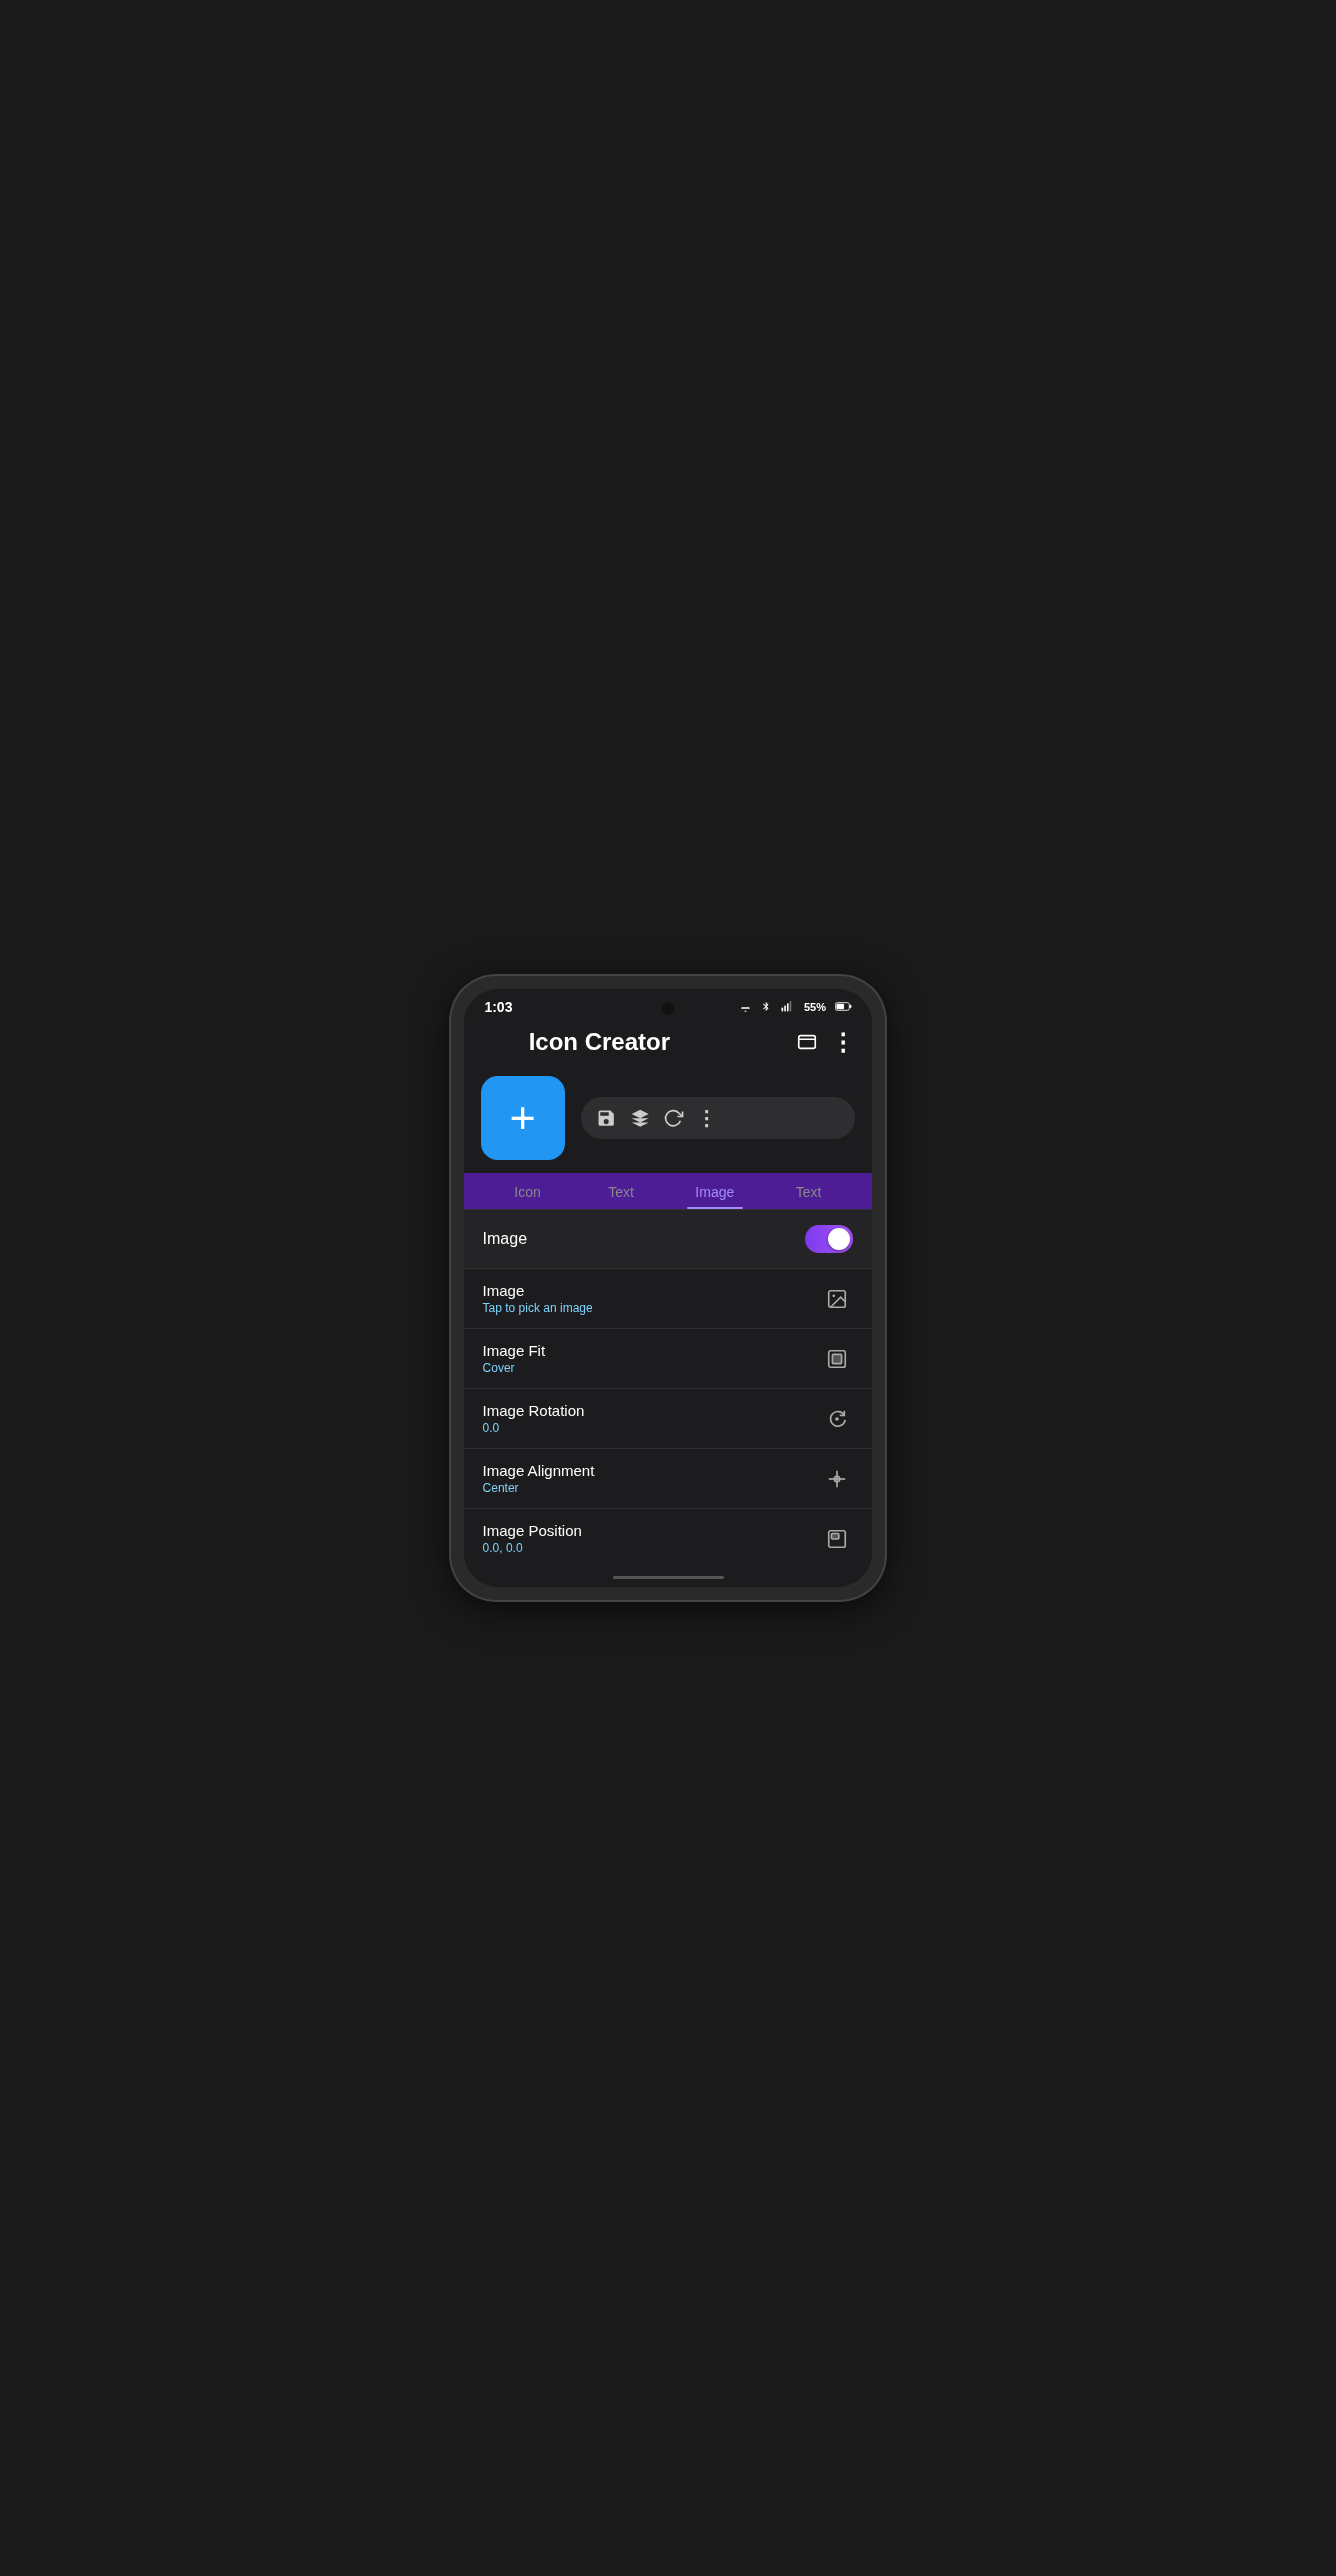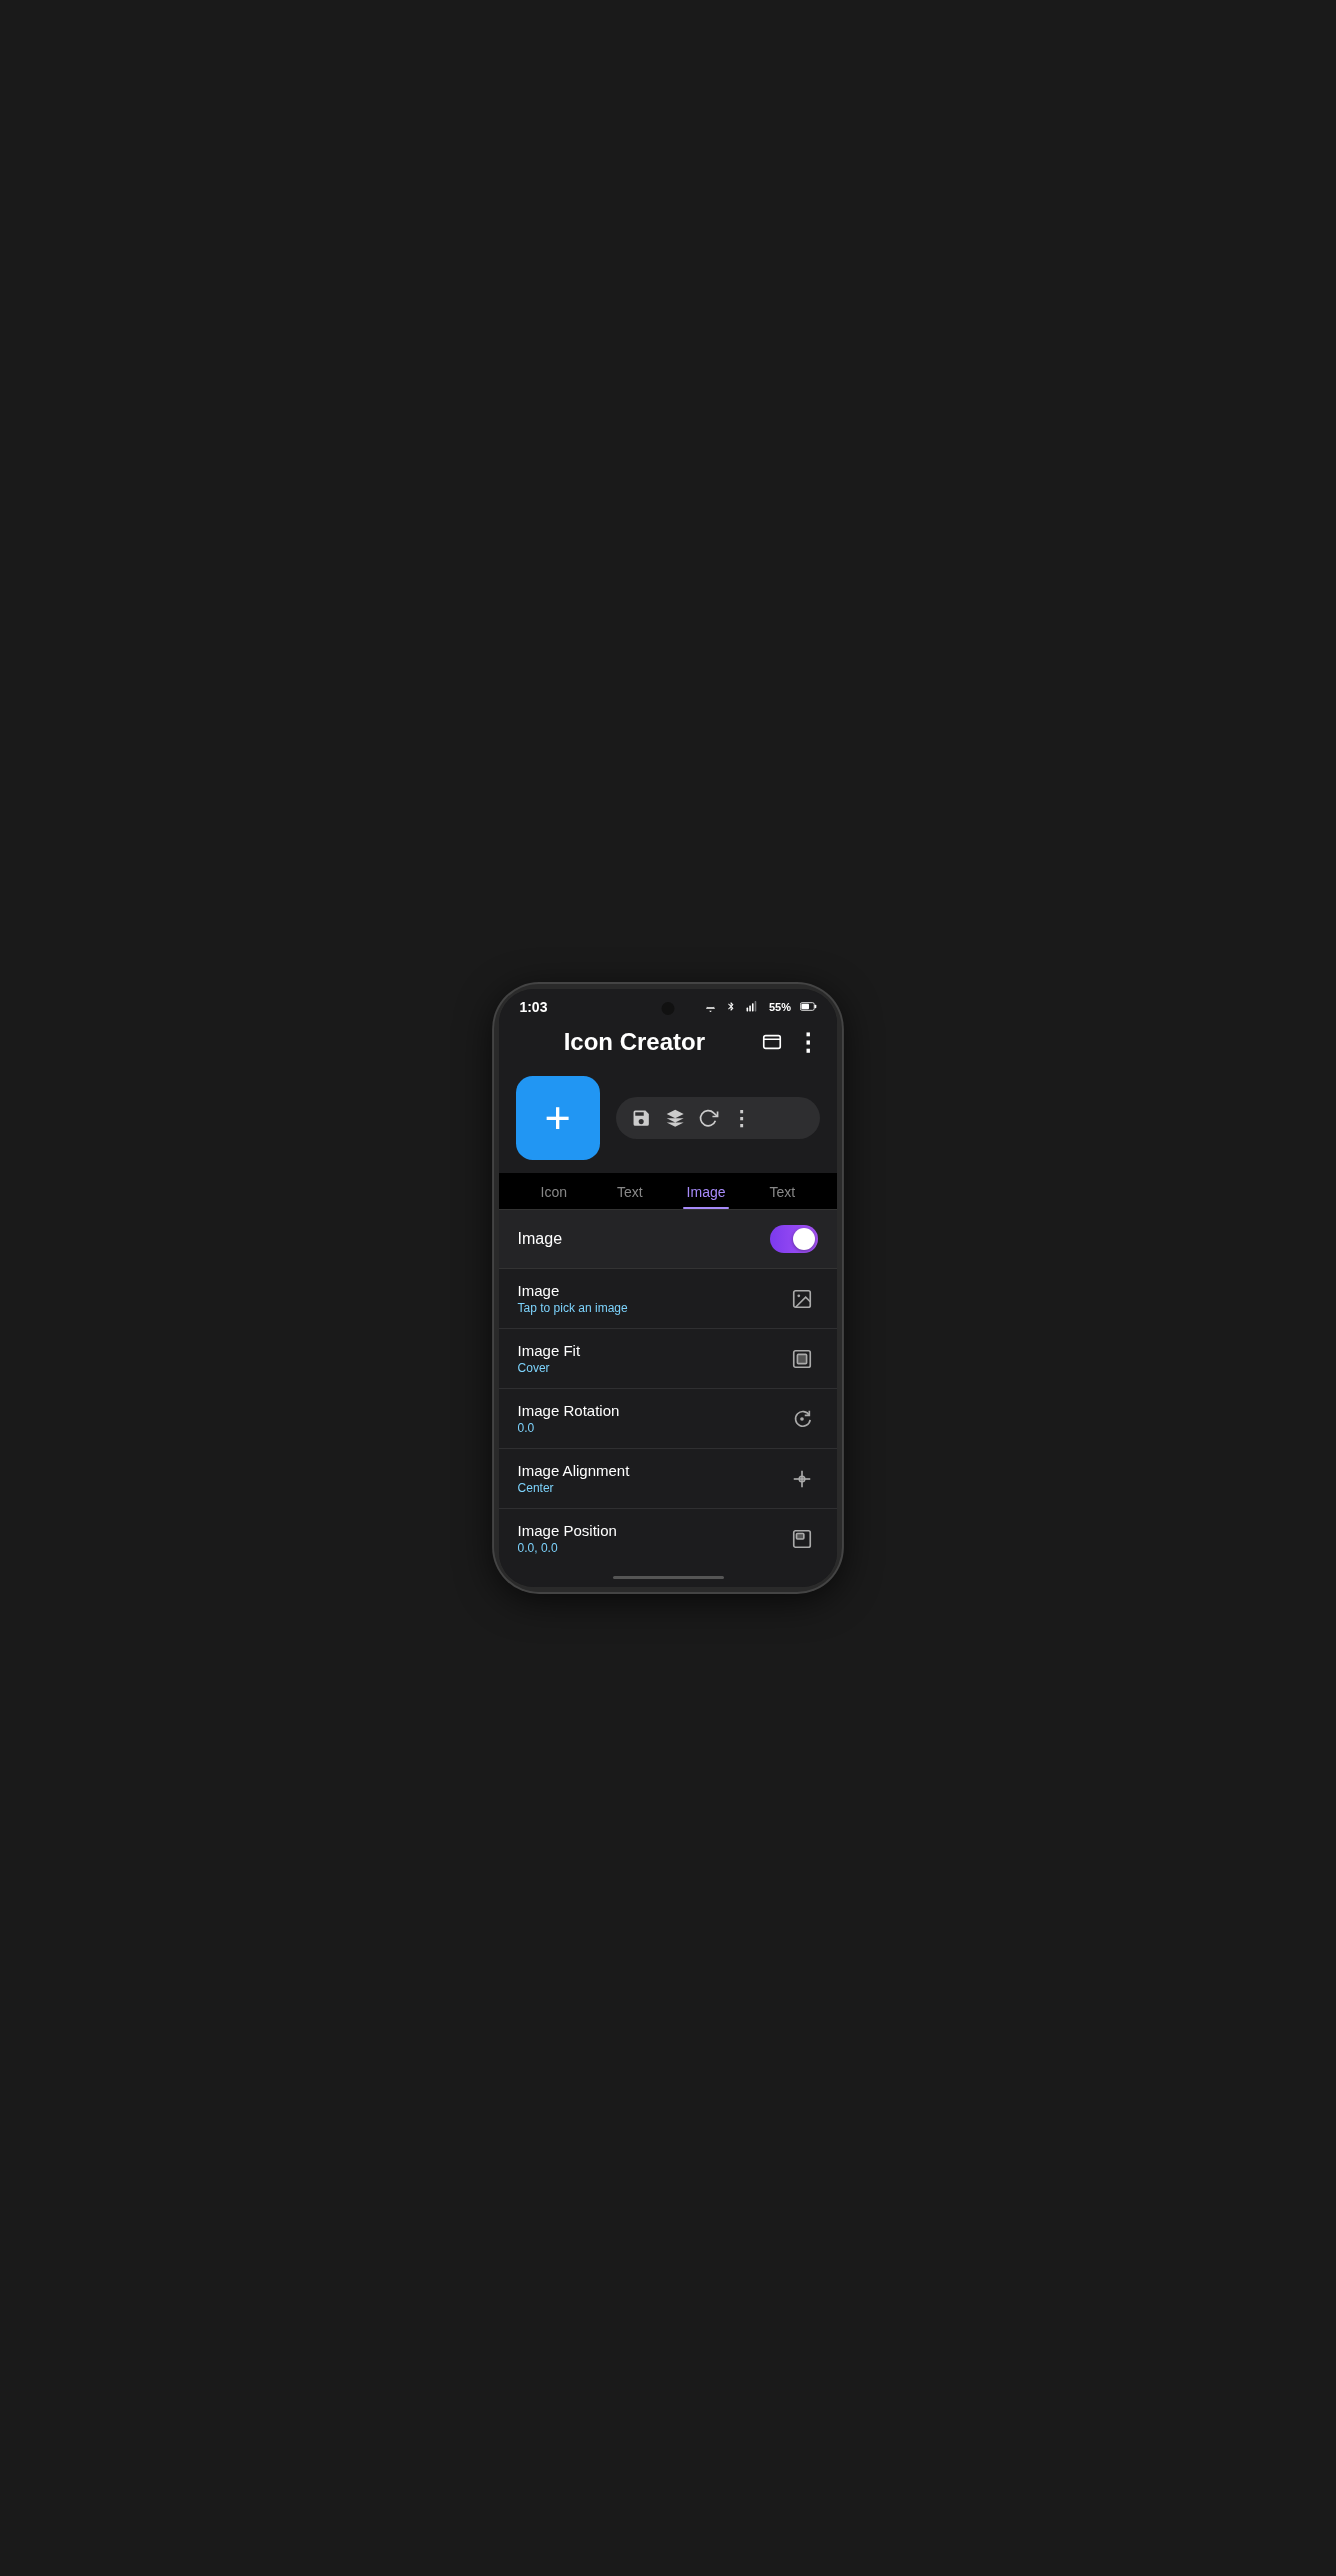--- a/index.html
+++ b/index.html
@@ -5,24 +5,24 @@
     * { margin: 0; padding: 0; box-sizing: border-box; }
     body {
       background: #1a1a1a;
       display: flex;
       justify-content: center;
       align-items: center;
       min-height: 100vh;
       font-family: 'Segoe UI', Arial, sans-serif;
     }
     .phone-outer {
-      width: 348px;
+      width: 434px;
       background: #2a2a2a;
       border-radius: 45px;
-      padding: 5px;
+      padding: 13px;
       box-shadow: 0 0 0 1.9px #444, 0 7.4px 37px rgba(0,0,0,0.7);
       position: relative;
     }
     .phone-inner {
       background: #1c1c1e;
       border-radius: 35px;
       overflow: hidden;
       position: relative;
     }
     
@@ -115,21 +115,21 @@
       color: #ccc;
       font-size: 18.6px;
       display: flex;
       align-items: center;
       justify-content: center;
     }
     
     .tabs {
       display: flex;
       padding: 0 16.7px;
-      background: #000000;
+      background: #4c1d95;
       border-bottom: 0.9px solid #333;
     }
     .tab {
       flex: 1;
       text-align: center;
       padding: 11px 0 9.3px;
       color: #888;
       font-size: 14px;
       font-weight: 500;
       position: relative;

